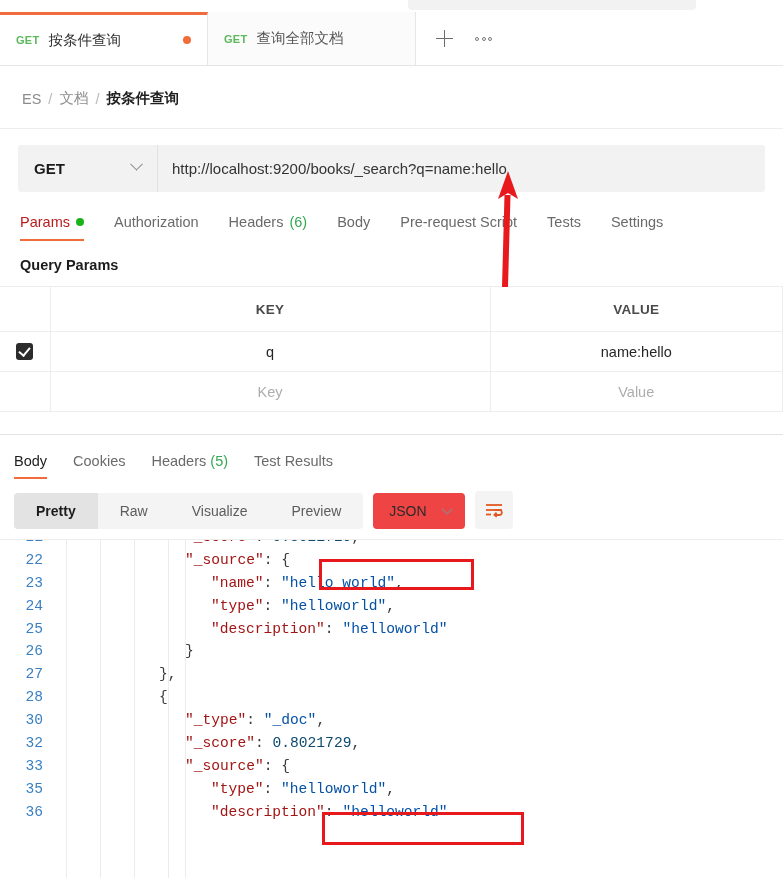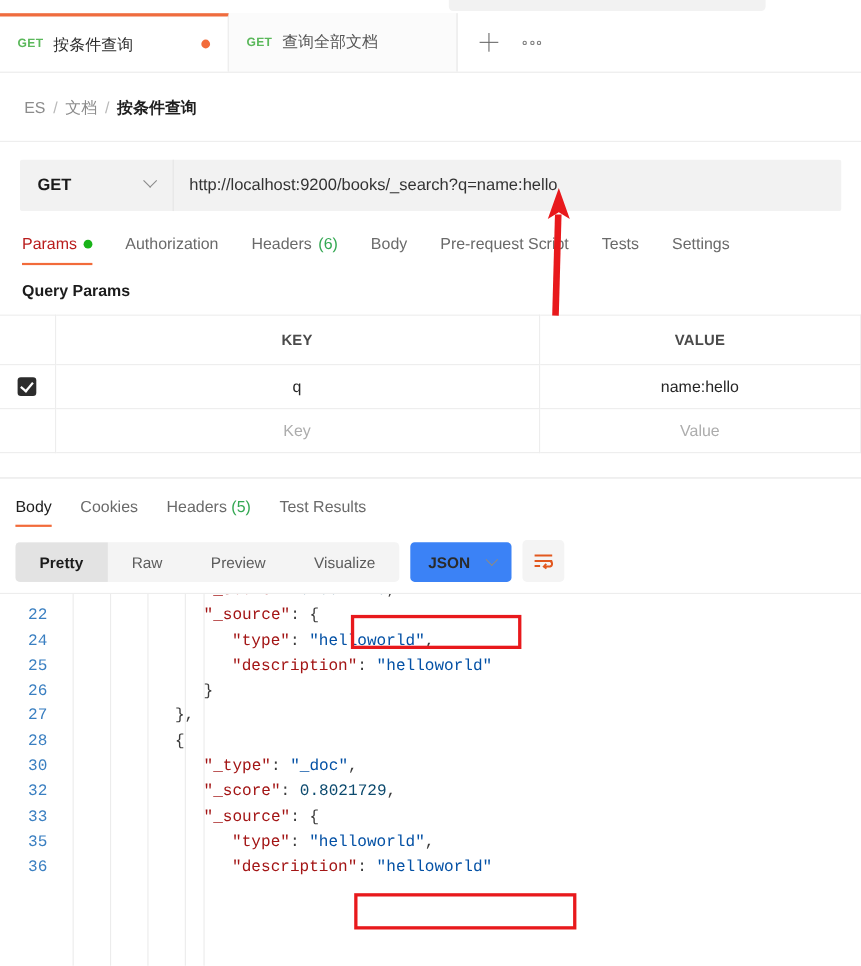--- a/index.html
+++ b/index.html
@@ -173,23 +173,23 @@
   }
   .fmt-group {
     display: flex; background: #f4f4f4; border-radius: 4px; overflow: hidden;
   }
   .fmt-btn {
     padding: 10px 22px; font-size: 14px; color: #5c5c5c; cursor: pointer;
   }
   .fmt-btn.active { background: #e3e3e3; color: #1c1c1c; font-weight: bold; }
   .lang-select {
     display: flex; align-items: center; gap: 14px;
-    background: #3b82f6; border-radius: 4px;
+    background: #ef4444; border-radius: 4px;
     padding: 10px 16px; font-size: 14px; color: #2b2b2b;
-    font-weight: bold; cursor: pointer;
+    font-weight: normal; cursor: pointer;
   }
   .lang-select .chev2 {
     width: 8px; height: 8px;
     border-right: 1.6px solid #8a8a8a; border-bottom: 1.6px solid #8a8a8a;
     transform: rotate(45deg) translateY(-3px);
   }
   .wrap-btn {
     width: 38px; height: 38px; background: #f4f4f4; border-radius: 4px;
     display: flex; align-items: center; justify-content: center; cursor: pointer;
   }
@@ -343,22 +343,22 @@
   </div>
   <div class="resptab">
     <span>Test Results</span>
   </div>
 </div>
 
 <div class="fmtbar">
   <div class="fmt-group">
     <div class="fmt-btn active">Pretty</div>
     <div class="fmt-btn">Raw</div>
+    <div class="fmt-btn">Visualize</div>
     <div class="fmt-btn">Preview</div>
-    <div class="fmt-btn">Visualize</div>
   </div>
   <div class="lang-select">
     <span>JSON</span>
     <span class="chev2"></span>
   </div>
   <div class="wrap-btn">
     <svg width="20" height="16" viewBox="0 0 20 16">
       <line x1="2" y1="3" x2="18" y2="3" stroke="#e2581f" stroke-width="1.8"></line>
       <line x1="2" y1="8" x2="18" y2="8" stroke="#e2581f" stroke-width="1.8"></line>
       <line x1="2" y1="12.5" x2="7" y2="12.5" stroke="#e2581f" stroke-width="1.8"></line>
@@ -372,20 +372,21 @@
   <div class="guides">
     <i style="left:66px"></i>
       <i style="left:100px"></i>
       <i style="left:134px"></i>
     <i style="left:168px"></i>
       <i style="left:185px"></i>
   </div>
   <div class="code" id="code-root">
       <div class="cline"><span class="gutter">21</span><span class="ctext" style="padding-left: 130px;"><span class="tok-key">"_score"</span><span class="tok-pun">: </span><span class="tok-num">0.8021729</span><span class="tok-pun">,</span></span></div>
       <div class="cline"><span class="gutter">22</span><span class="ctext" style="padding-left: 130px;"><span class="tok-key">"_source"</span><span class="tok-pun">: {</span></span></div>
+      <div class="cline"><span class="gutter">23</span><span class="ctext" style="padding-left: 156px;"><span class="tok-key">"name"</span><span class="tok-pun">: </span><span class="tok-str">"hello world"</span><span class="tok-pun">,</span></span></div>
       <div class="cline"><span class="gutter">24</span><span class="ctext" style="padding-left: 156px;"><span class="tok-key">"type"</span><span class="tok-pun">: </span><span class="tok-str">"helloworld"</span><span class="tok-pun">,</span></span></div>
       <div class="cline"><span class="gutter">25</span><span class="ctext" style="padding-left: 156px;"><span class="tok-key">"description"</span><span class="tok-pun">: </span><span class="tok-str">"helloworld"</span></span></div>
       <div class="cline"><span class="gutter">26</span><span class="ctext" style="padding-left: 130px;"><span class="tok-pun">}</span></span></div>
       <div class="cline"><span class="gutter">27</span><span class="ctext" style="padding-left: 104px;"><span class="tok-pun">},</span></span></div>
       <div class="cline"><span class="gutter">28</span><span class="ctext" style="padding-left: 104px;"><span class="tok-pun">{</span></span></div>
       <div class="cline"><span class="gutter">30</span><span class="ctext" style="padding-left: 130px;"><span class="tok-key">"_type"</span><span class="tok-pun">: </span><span class="tok-str">"_doc"</span><span class="tok-pun">,</span></span></div>
       <div class="cline"><span class="gutter">32</span><span class="ctext" style="padding-left: 130px;"><span class="tok-key">"_score"</span><span class="tok-pun">: </span><span class="tok-num">0.8021729</span><span class="tok-pun">,</span></span></div>
       <div class="cline"><span class="gutter">33</span><span class="ctext" style="padding-left: 130px;"><span class="tok-key">"_source"</span><span class="tok-pun">: {</span></span></div>
       <div class="cline"><span class="gutter">35</span><span class="ctext" style="padding-left: 156px;"><span class="tok-key">"type"</span><span class="tok-pun">: </span><span class="tok-str">"helloworld"</span><span class="tok-pun">,</span></span></div>
       <div class="cline"><span class="gutter">36</span><span class="ctext" style="padding-left: 156px;"><span class="tok-key">"description"</span><span class="tok-pun">: </span><span class="tok-str">"helloworld"</span></span></div>

